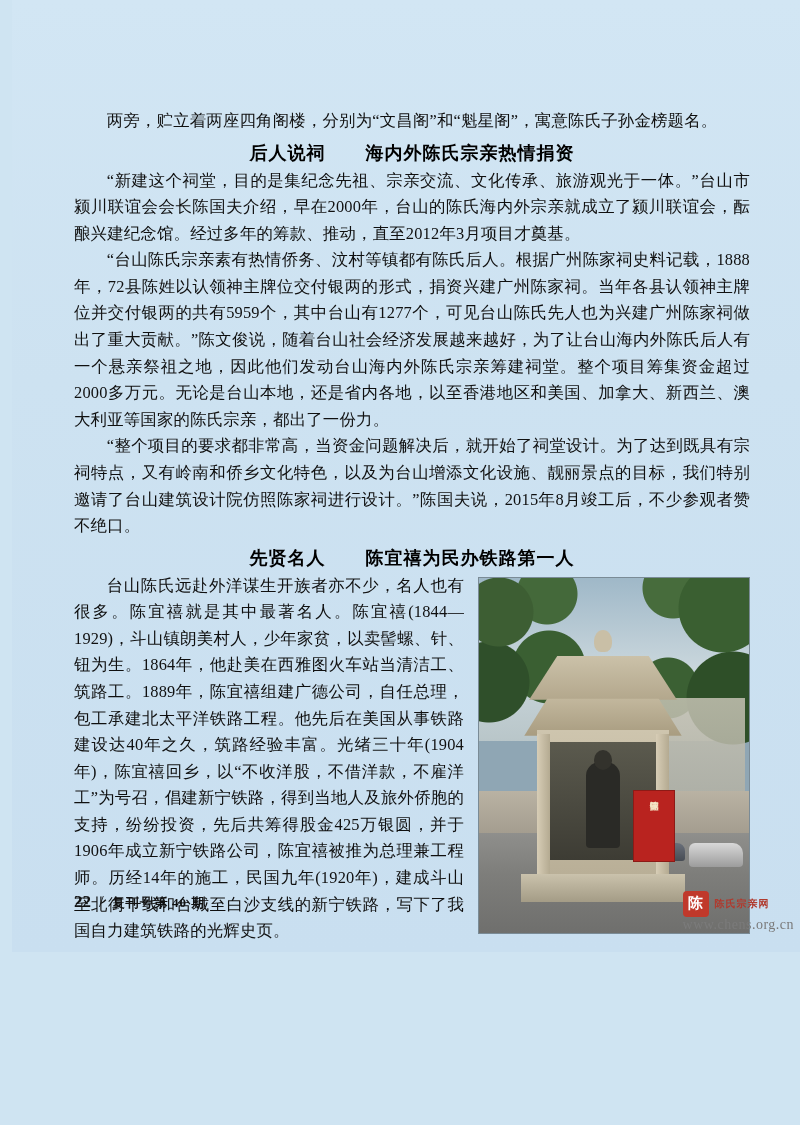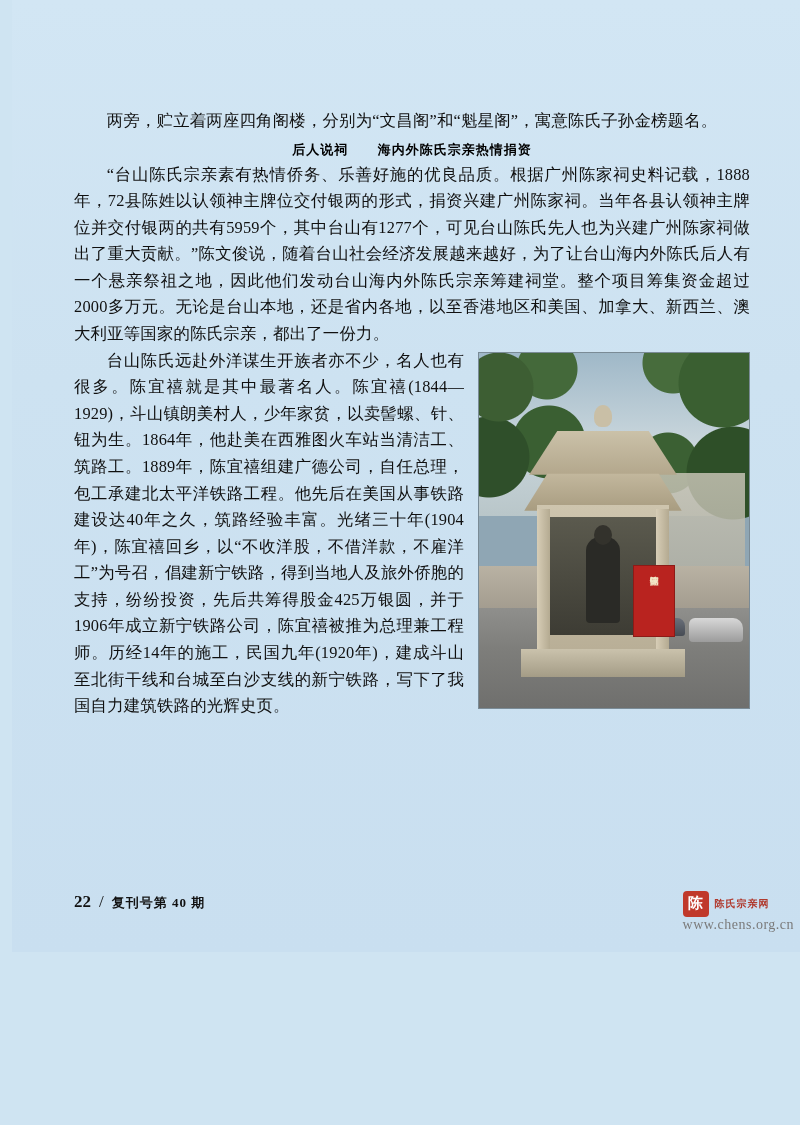--- a/index.html
+++ b/index.html
@@ -33,21 +33,21 @@
     color: #101010;
     text-align: justify;
     text-justify: inter-ideograph;
     letter-spacing: 0.2px;
   }
   p.indent {
     text-indent: 2em;
   }
   h2.section-title {
     margin: 6px 0 3px 0;
-    font-size: 13px;
+    font-size: 18px;
     font-weight: bold;
     text-align: center;
     color: #000;
     letter-spacing: 1px;
   }
   h2.section-title .gap {
     display: inline-block;
     width: 1.6em;
   }
   .figure {
@@ -250,22 +250,29 @@
   <div class="content">
 
     <p class="indent">两旁，贮立着两座四角阁楼，分别为“文昌阁”和“魁星阁”，寓意陈氏子孙金榜题名。</p>
 
     <h2 class="section-title">
       <span>后人说祠</span>
       <span class="gap"></span>
       <span>海内外陈氏宗亲热情捐资</span>
     </h2>
 
-    <p class="indent">“台山陈氏宗亲素有热情侨务、乐善好施的优良品质。根据广州陈家祠史料记载，1888年，72县陈姓以认领神主牌位交付银两的形式，捐资兴建广州陈家祠。当年各县认领神主牌位并交付银两的共有5959个，其中台山有1277个，可见台山陈氏先人也为兴建广州陈家祠做出了重大贡献。”陈文俊说，随着台山社会经济发展越来越好，为了让台山海内外陈氏后人有一个悬亲祭祖之地，因此他们发动台山海内外陈氏宗亲筹建祠堂。整个项目筹集资金超过2000多万元。无论是台山本地，还是省内各地，以至香港地区和美国、加拿大、新西兰、澳大利亚等国家的陈氏宗亲，都出了一份力。</p>
-
+    <p class="indent">“新建这个祠堂，目的是集纪念先祖、宗亲交流、文化传承、旅游观光于一体。”台山市颍川联谊会会长陈国夫介绍，早在2000年，台山的陈氏海内外宗亲就成立了颍川联谊会，酝酿兴建纪念馆。经过多年的筹款、推动，直至2012年3月项目才奠基。</p>
+    <p class="indent">“台山陈氏宗亲素有热情侨务、汶村等镇都有陈氏后人。根据广州陈家祠史料记载，1888年，72县陈姓以认领神主牌位交付银两的形式，捐资兴建广州陈家祠。当年各县认领神主牌位并交付银两的共有5959个，其中台山有1277个，可见台山陈氏先人也为兴建广州陈家祠做出了重大贡献。”陈文俊说，随着台山社会经济发展越来越好，为了让台山海内外陈氏后人有一个悬亲祭祖之地，因此他们发动台山海内外陈氏宗亲筹建祠堂。整个项目筹集资金超过2000多万元。无论是台山本地，还是省内各地，以至香港地区和美国、加拿大、新西兰、澳大利亚等国家的陈氏宗亲，都出了一份力。</p>
+    <p class="indent">“整个项目的要求都非常高，当资金问题解决后，就开始了祠堂设计。为了达到既具有宗祠特点，又有岭南和侨乡文化特色，以及为台山增添文化设施、靓丽景点的目标，我们特别邀请了台山建筑设计院仿照陈家祠进行设计。”陈国夫说，2015年8月竣工后，不少参观者赞不绝口。</p>
+
+    <h2 class="section-title">
+      <span>先贤名人</span>
+      <span class="gap"></span>
+      <span>陈宜禧为民办铁路第一人</span>
+    </h2>
 
     <div class="figure">
       <div class="sky"></div>
       <div class="trees-left"></div>
       <div class="trees-right"></div>
       <div class="bg-building"></div>
       <div class="plaza"></div>
       <div class="road"></div>
       <div class="car2"></div>
       <div class="car"></div>

